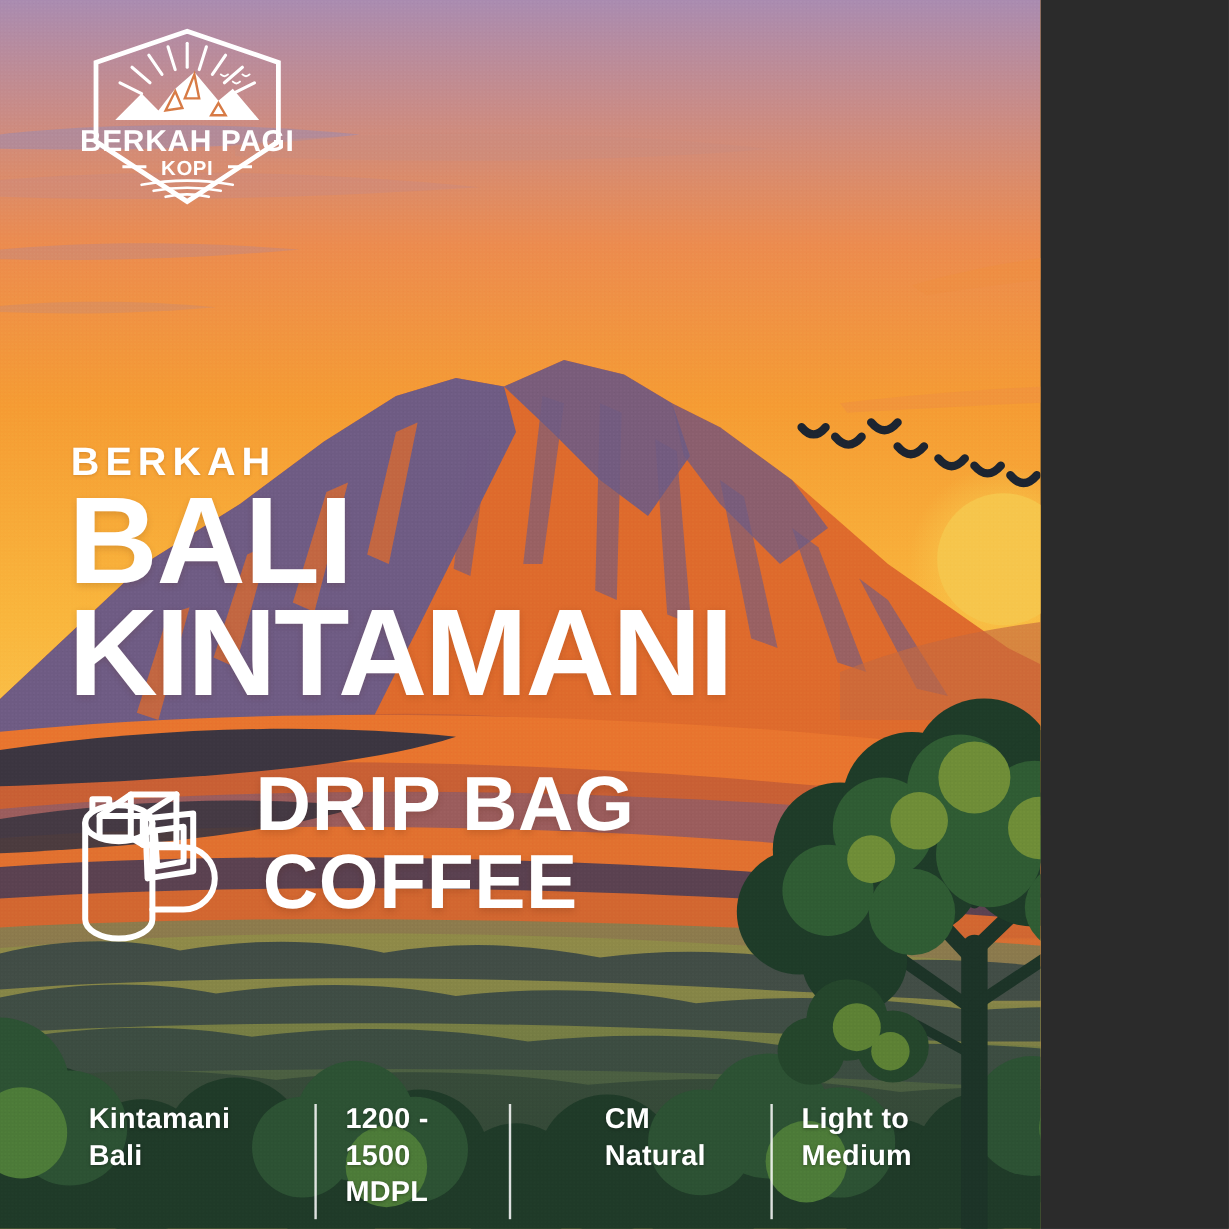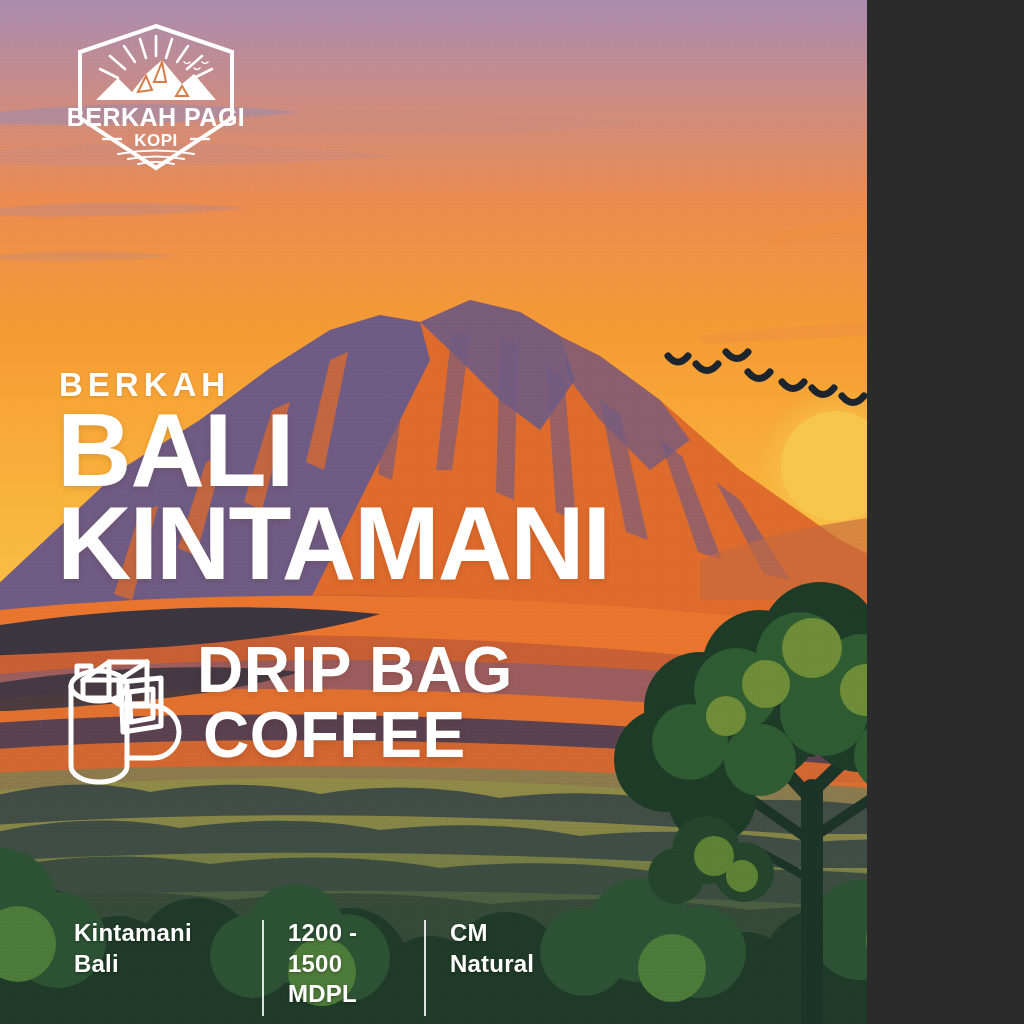--- a/index.html
+++ b/index.html
@@ -36,21 +36,21 @@
   .big{
     font-size:103px;font-weight:bold;line-height:.90;
     letter-spacing:-1px;margin:0;
     text-shadow:0 2px 6px rgba(80,30,0,.16);
   }
   .big.l2{letter-spacing:-2px;}
 
   
   .drip-row{
     position:absolute;left:57px;top:636px;z-index:6;
-    display:flex;align-items:flex-start;gap:0;
+    display:flex;align-items:flex-start;gap:16px;
   }
   .mug-icon{width:140px;height:148px;flex:0 0 auto;margin-top:4px;}
   .mug-icon svg{display:block;width:100%;height:100%;}
   .drip-text{color:#fff;padding-top:2px;}
   .drip-line{
     font-size:64px;font-weight:bold;line-height:1.02;letter-spacing:.5px;
     text-shadow:0 2px 6px rgba(80,30,0,.18);white-space:nowrap;
   }
   .drip-line.second{margin-left:6px;}
 
@@ -64,21 +64,21 @@
     position:relative;color:#fff;
     font-size:24px;font-weight:bold;line-height:1.28;
     padding-left:26px;letter-spacing:.2px;
     text-shadow:0 1px 3px rgba(0,0,0,.35);
     display:flex;align-items:flex-start;
   }
   .spec .txt{white-space:pre-line;}
   .spec-0{flex:0 0 240px;padding-left:52px;}
   .spec-1{flex:0 0 182px;}
   .spec-2{flex:0 0 162px;align-items:center;}
-  .spec-3{flex:0 0 218px;}
+  .spec-3{flex:0 0 218px;justify-content:center;}
   .spec-4{flex:1 1 auto;}
   .divider{
     position:absolute;left:0;top:2px;width:2px;height:96px;
     background:rgba(255,255,255,.85);
   }
 
   
   .grain{
     position:absolute;inset:0;z-index:7;pointer-events:none;opacity:.10;
     background-image:
@@ -414,16 +414,21 @@
       <span class="divider"></span>
       <span class="txt">1200 -
 1500
 MDPL</span>
     </div>
     <div class="spec spec-3">
       <span class="divider"></span>
       <span class="txt">CM
 Natural</span>
     </div>
+    <div class="spec spec-4">
+      <span class="divider"></span>
+      <span class="txt">Light to
+Medium</span>
+    </div>
   </div>
 
   <div class="grain"></div>
 </div>
 
 </body></html>

